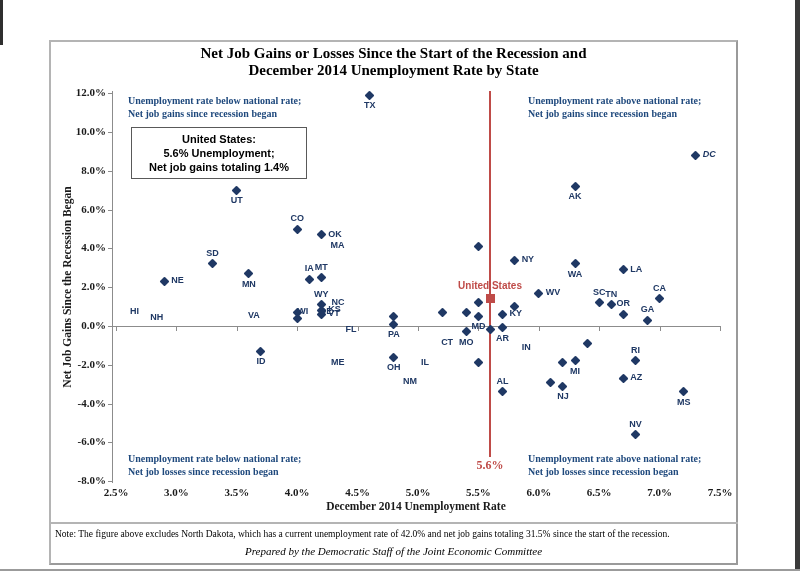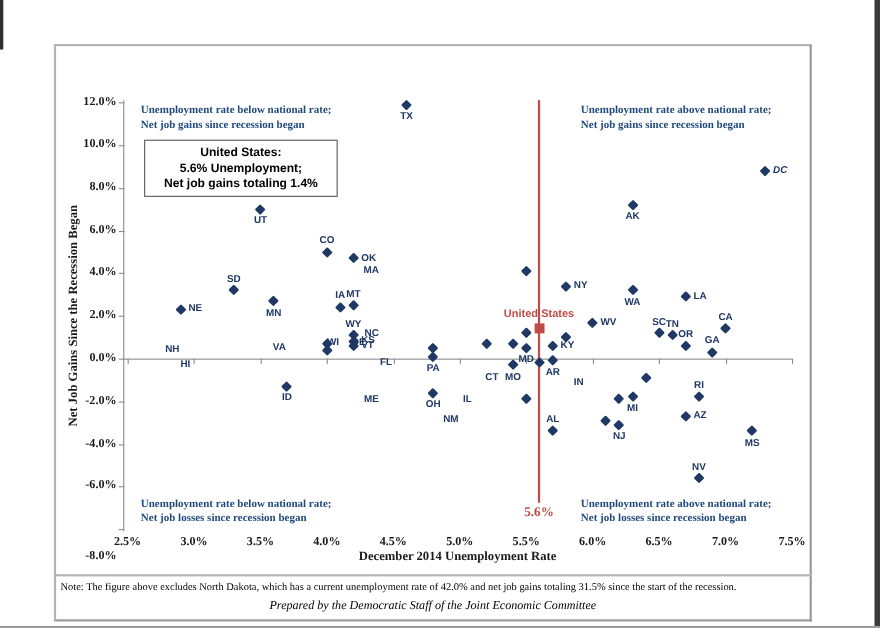--- a/index.html
+++ b/index.html
@@ -46,20 +46,24 @@
 
 <div class="page">
 
   <div class="edge" style="left:0;top:0;width:3px;height:45px;"></div>
   <div class="edge" style="left:795px;top:0;width:5px;height:571px;background:#3a3a3a;"></div>
   <div class="edge" style="left:0;top:569px;width:800px;height:2px;background:#9b9b9b;"></div>
 
   <div class="outer-box"></div>
   <div class="divider"></div>
 
+  <div class="title">
+    <div>Net Job Gains or Losses Since the Start of the Recession and</div>
+    <div>December 2014 Unemployment Rate by State</div>
+  </div>
 
   <div class="annot tl">
     <div>Unemployment rate below national rate;</div>
     <div>Net job gains since recession began</div>
   </div>
   <div class="annot tr">
     <div>Unemployment rate above national rate;</div>
     <div>Net job gains since recession began</div>
   </div>
   <div class="annot bl">
@@ -94,21 +98,21 @@
       <div class="ytick-label" style="top: 280.2px;">2.0%</div>
       <div class="tick" style="left: 108px; top: 326px; width: 5px; height: 1px;"></div>
       <div class="ytick-label" style="top: 319px;">0.0%</div>
       <div class="tick" style="left: 108px; top: 364.8px; width: 5px; height: 1px;"></div>
       <div class="ytick-label" style="top: 357.8px;">-2.0%</div>
       <div class="tick" style="left: 108px; top: 403.6px; width: 5px; height: 1px;"></div>
       <div class="ytick-label" style="top: 396.6px;">-4.0%</div>
       <div class="tick" style="left: 108px; top: 442.4px; width: 5px; height: 1px;"></div>
       <div class="ytick-label" style="top: 435.4px;">-6.0%</div>
       <div class="tick" style="left: 108px; top: 481.2px; width: 5px; height: 1px;"></div>
-      <div class="ytick-label" style="top: 474.2px; margin-top: 25px;">-8.0%</div>
+      <div class="ytick-label" style="top: 474.2px;">-8.0%</div>
       <div class="tick" style="left: 116px; top: 326px; width: 1px; height: 5px;"></div>
       <div class="xtick-label" style="left: 94px; top: 486px;">2.5%</div>
       <div class="tick" style="left: 176.4px; top: 326px; width: 1px; height: 5px;"></div>
       <div class="xtick-label" style="left: 154.4px; top: 486px;">3.0%</div>
       <div class="tick" style="left: 236.8px; top: 326px; width: 1px; height: 5px;"></div>
       <div class="xtick-label" style="left: 214.8px; top: 486px;">3.5%</div>
       <div class="tick" style="left: 297.2px; top: 326px; width: 1px; height: 5px;"></div>
       <div class="xtick-label" style="left: 275.2px; top: 486px;">4.0%</div>
       <div class="tick" style="left: 357.6px; top: 326px; width: 1px; height: 5px;"></div>
       <div class="xtick-label" style="left: 335.6px; top: 486px;">4.5%</div>
@@ -131,21 +135,21 @@
       <div class="pt-label" style="left: 212.64px; top: 247.92px; transform: translateX(-50%);">SD</div>
       <div class="pt" style="left: 233.3px; top: 186.7px;"></div>
       <div class="pt-label" style="left: 236.8px; top: 195.2px; transform: translateX(-50%);">UT</div>
       <div class="pt" style="left: 245.38px; top: 270.12px;"></div>
       <div class="pt-label" style="left: 248.88px; top: 278.62px; transform: translateX(-50%);">MN</div>
       <div class="pt" style="left: 257.46px; top: 347.72px;"></div>
       <div class="pt-label" style="left: 260.96px; top: 356.22px; transform: translateX(-50%);">ID</div>
       <div class="pt" style="left: 293.7px; top: 225.5px;"></div>
       <div class="pt-label" style="left: 297.2px; top: 213px; transform: translateX(-50%);">CO</div>
       <div class="pt" style="left: 293.7px; top: 308.92px;"></div>
-      <div class="pt-label" style="right: 499px; top: 306.42px; margin-top: 20px;">HI</div>
+      <div class="pt-label" style="right: 533px; top: 306.42px;">HI</div>
       <div class="pt" style="left: 293.7px; top: 314.74px;"></div>
       <div class="pt-label" style="right: 508.8px; top: 312.24px;">NH</div>
       <div class="pt" style="left: 305.78px; top: 275.94px;"></div>
       <div class="pt-label" style="left: 309.28px; top: 263.44px; transform: translateX(-50%);">IA</div>
       <div class="pt" style="left: 317.86px; top: 231.32px;"></div>
       <div class="pt-label" style="left: 328.36px; top: 228.82px;">OK</div>
       <div class="pt" style="left: 317.86px; top: 274px;"></div>
       <div class="pt-label" style="left: 321.36px; top: 261.5px; transform: translateX(-50%);">MT</div>
       <div class="pt" style="left: 317.86px; top: 301.16px;"></div>
       <div class="pt-label" style="left: 321.36px; top: 288.66px; transform: translateX(-50%);">WY</div>

